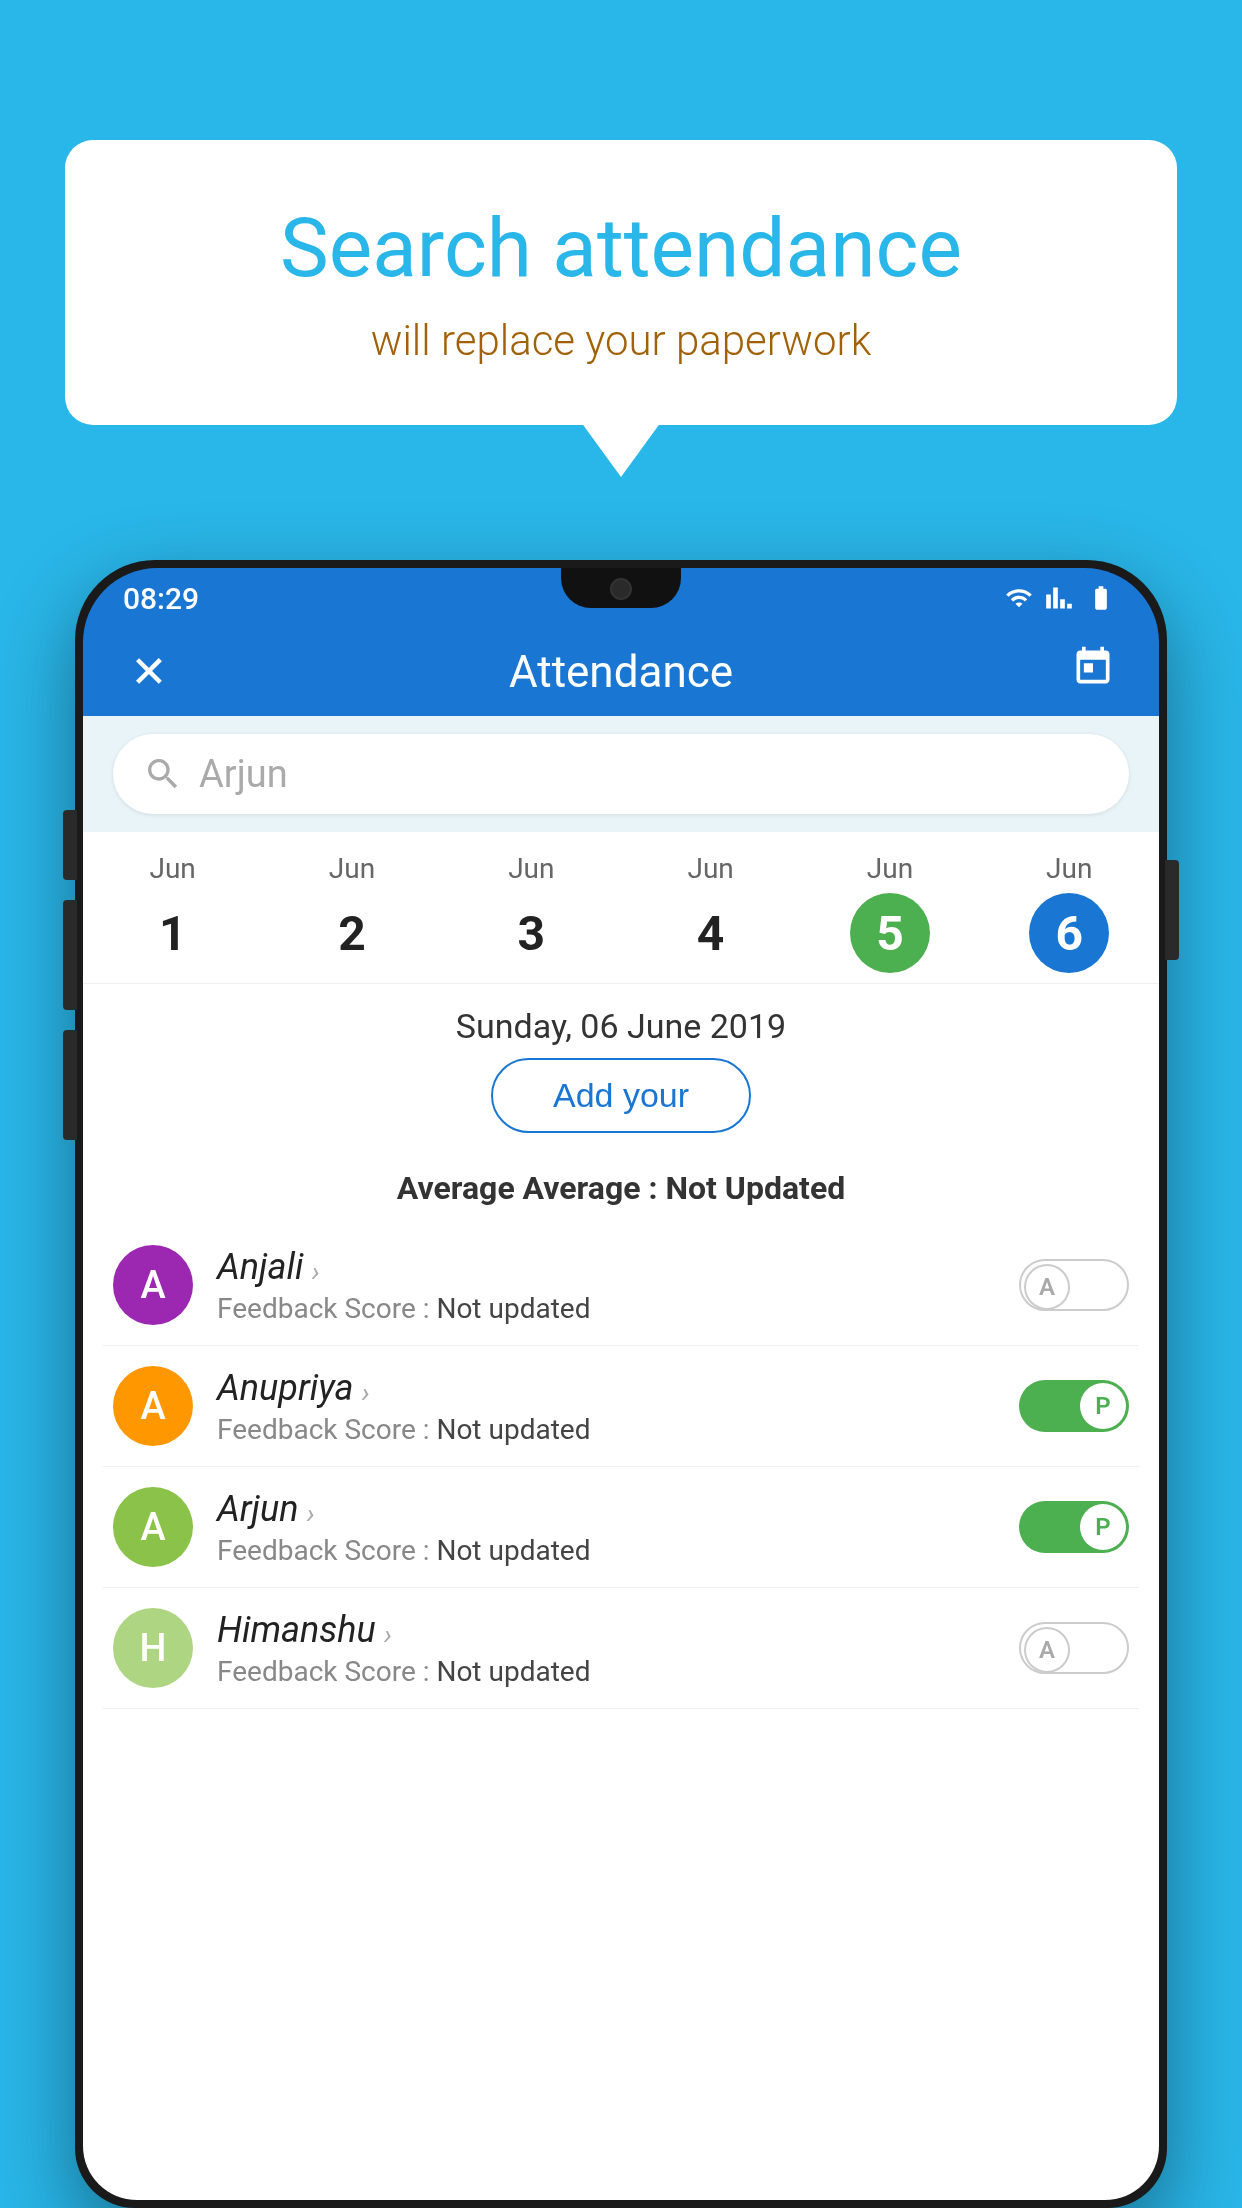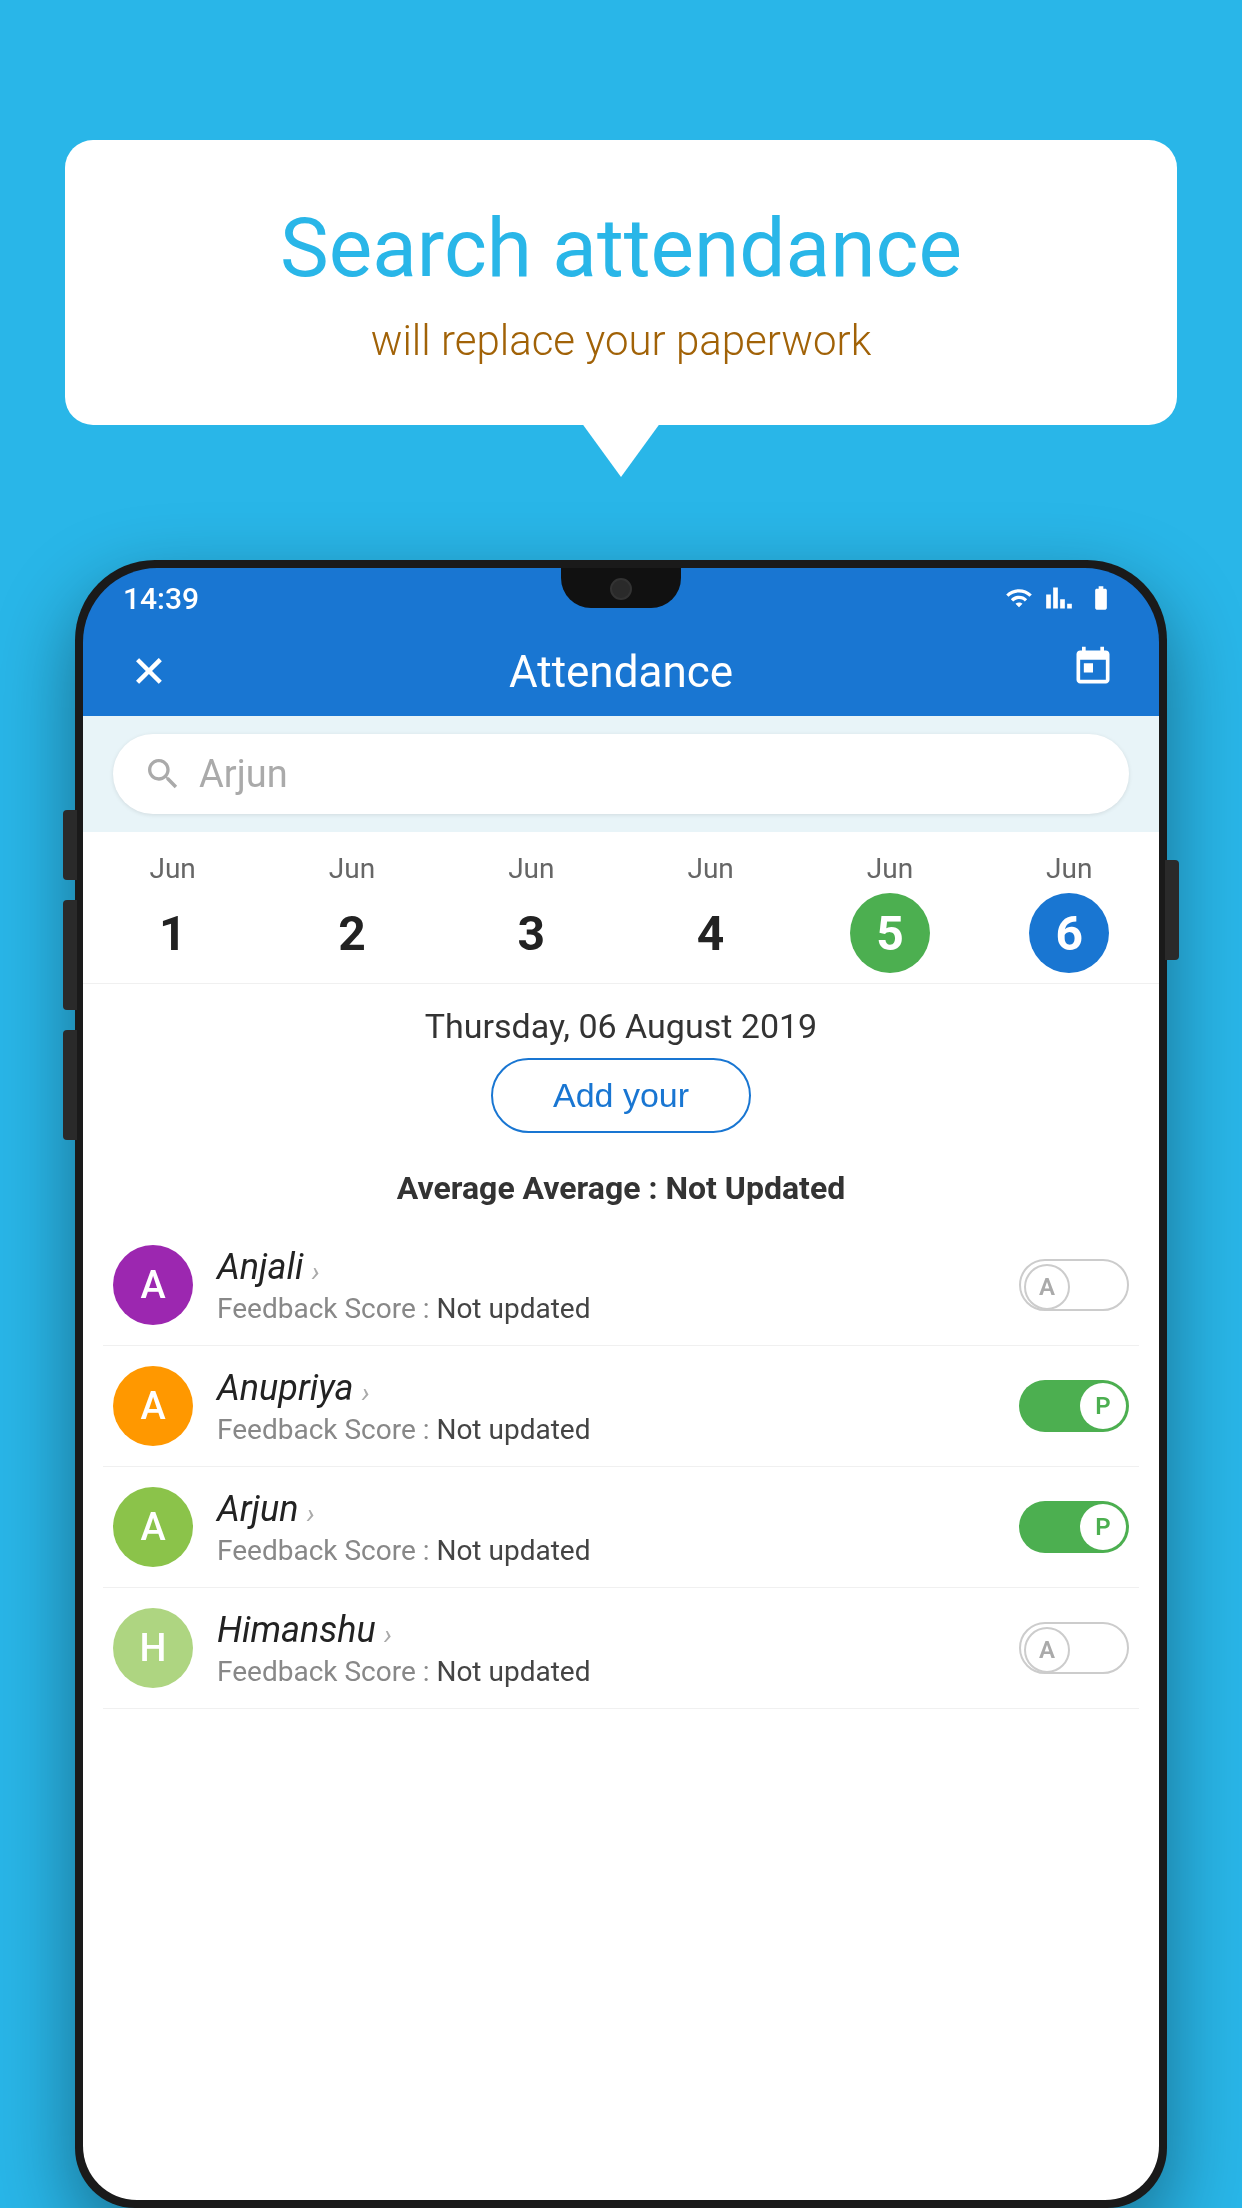--- a/index.html
+++ b/index.html
@@ -386,21 +386,21 @@
   <div class="side-btn-left1"></div>
   <div class="side-btn-left2"></div>
   <div class="side-btn-left3"></div>
 
   <div class="phone-inner">
 
     <div class="status-bar">
       <div class="notch">
         <div class="notch-camera"></div>
       </div>
-      <span class="status-time">14:39</span>
+      <span class="status-time">08:29</span>
       <div class="status-icons">
 
         <svg width="32" height="28" viewBox="0 0 24 24">
           <path d="M1 9l2 2c4.97-4.97 13.03-4.97 18 0l2-2C16.93 2.93 7.08 2.93 1 9zm8 8l3 3 3-3c-1.65-1.66-4.34-1.66-6 0zm-4-4l2 2c2.76-2.76 7.24-2.76 10 0l2-2C15.14 9.14 8.87 9.14 5 13z"></path>
         </svg>
 
         <svg width="28" height="28" viewBox="0 0 24 24">
           <path d="M1 21h4V9H1v12zm6 0h4V3H7v18zm6 0h4v-8h-4v8zm6 0h4v-4h-4v4z"></path>
         </svg>
 
@@ -451,21 +451,21 @@
           <div class="calendar-day">
             <div class="cal-month">Jun</div>
             <div class="cal-num green">5</div>
           </div>
           <div class="calendar-day">
             <div class="cal-month">Jun</div>
             <div class="cal-num blue">6</div>
           </div>
         </div>
 
-      <div class="date-heading">Thursday, 06 August 2019</div>
+      <div class="date-heading">Sunday, 06 June 2019</div>
 
       <div style="text-align:center; padding-bottom: 18px;">
         <button class="add-topic-btn">Add your</button>
       </div>
 
       <div class="avg-feedback"><span>Average Average : </span><span style="font-weight: 700; color: rgb(51, 51, 51);">Not Updated</span></div>
 
       <div class="student-list" id="student-list">
       <div class="student-item">
             <div class="avatar purple">A</div>

